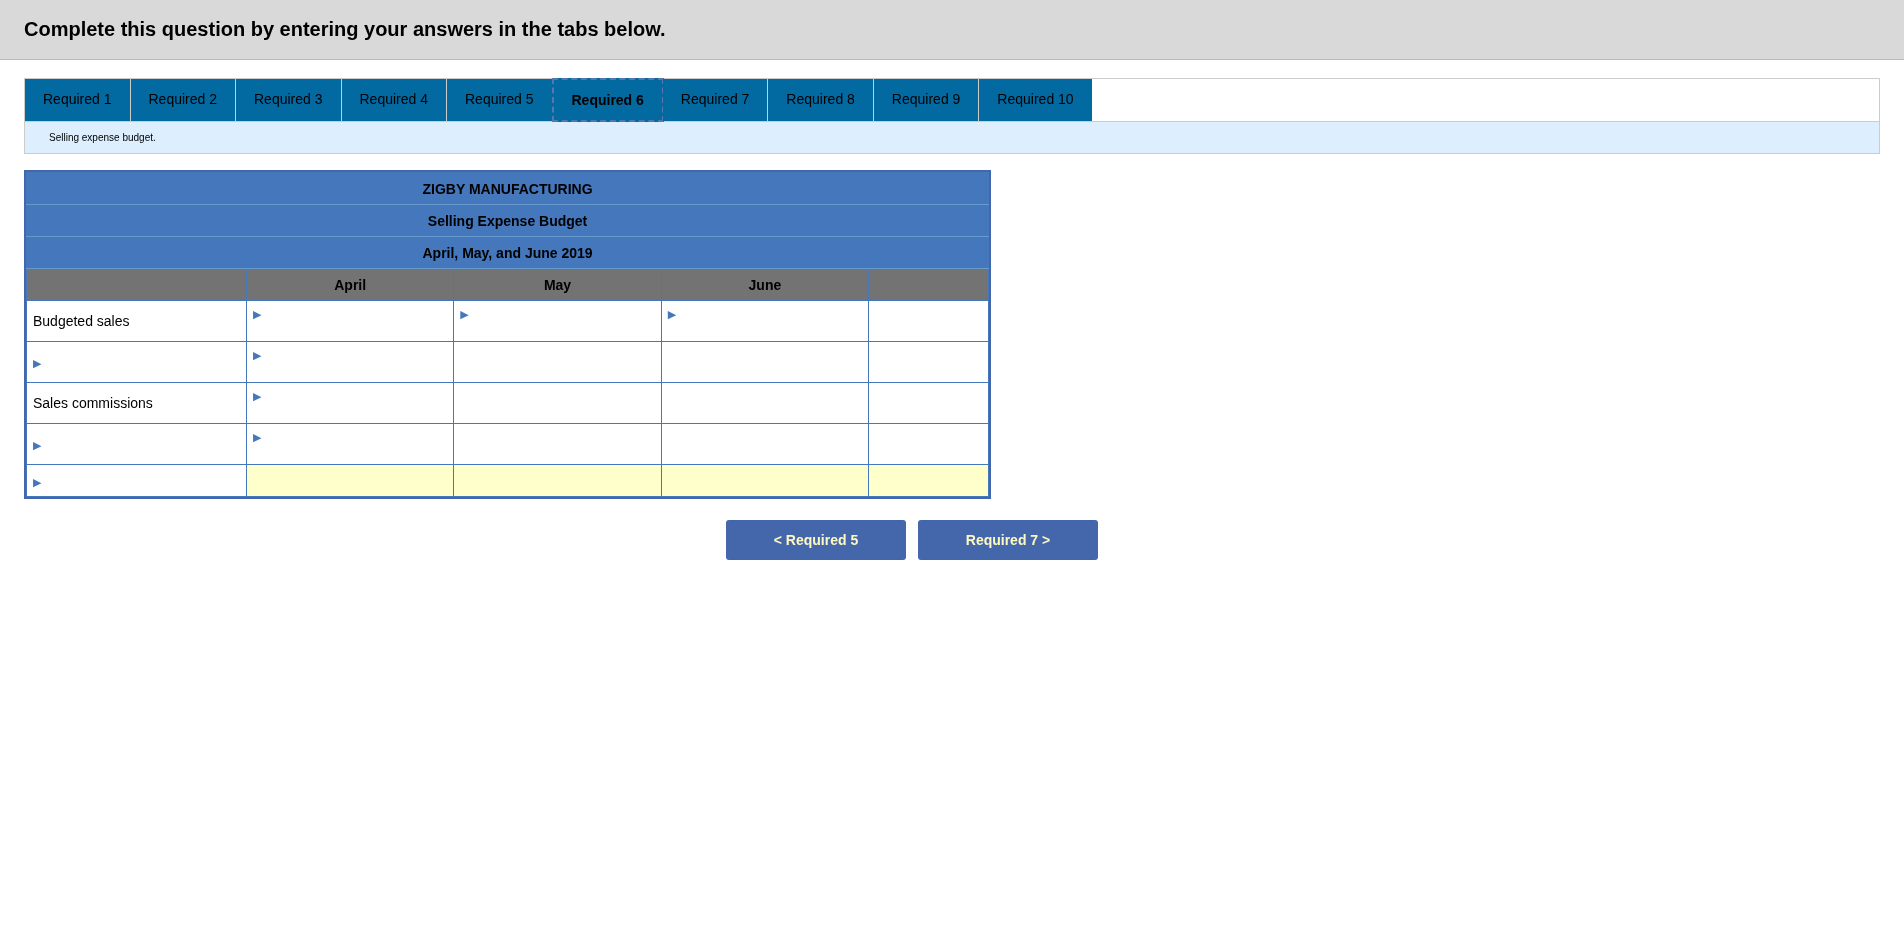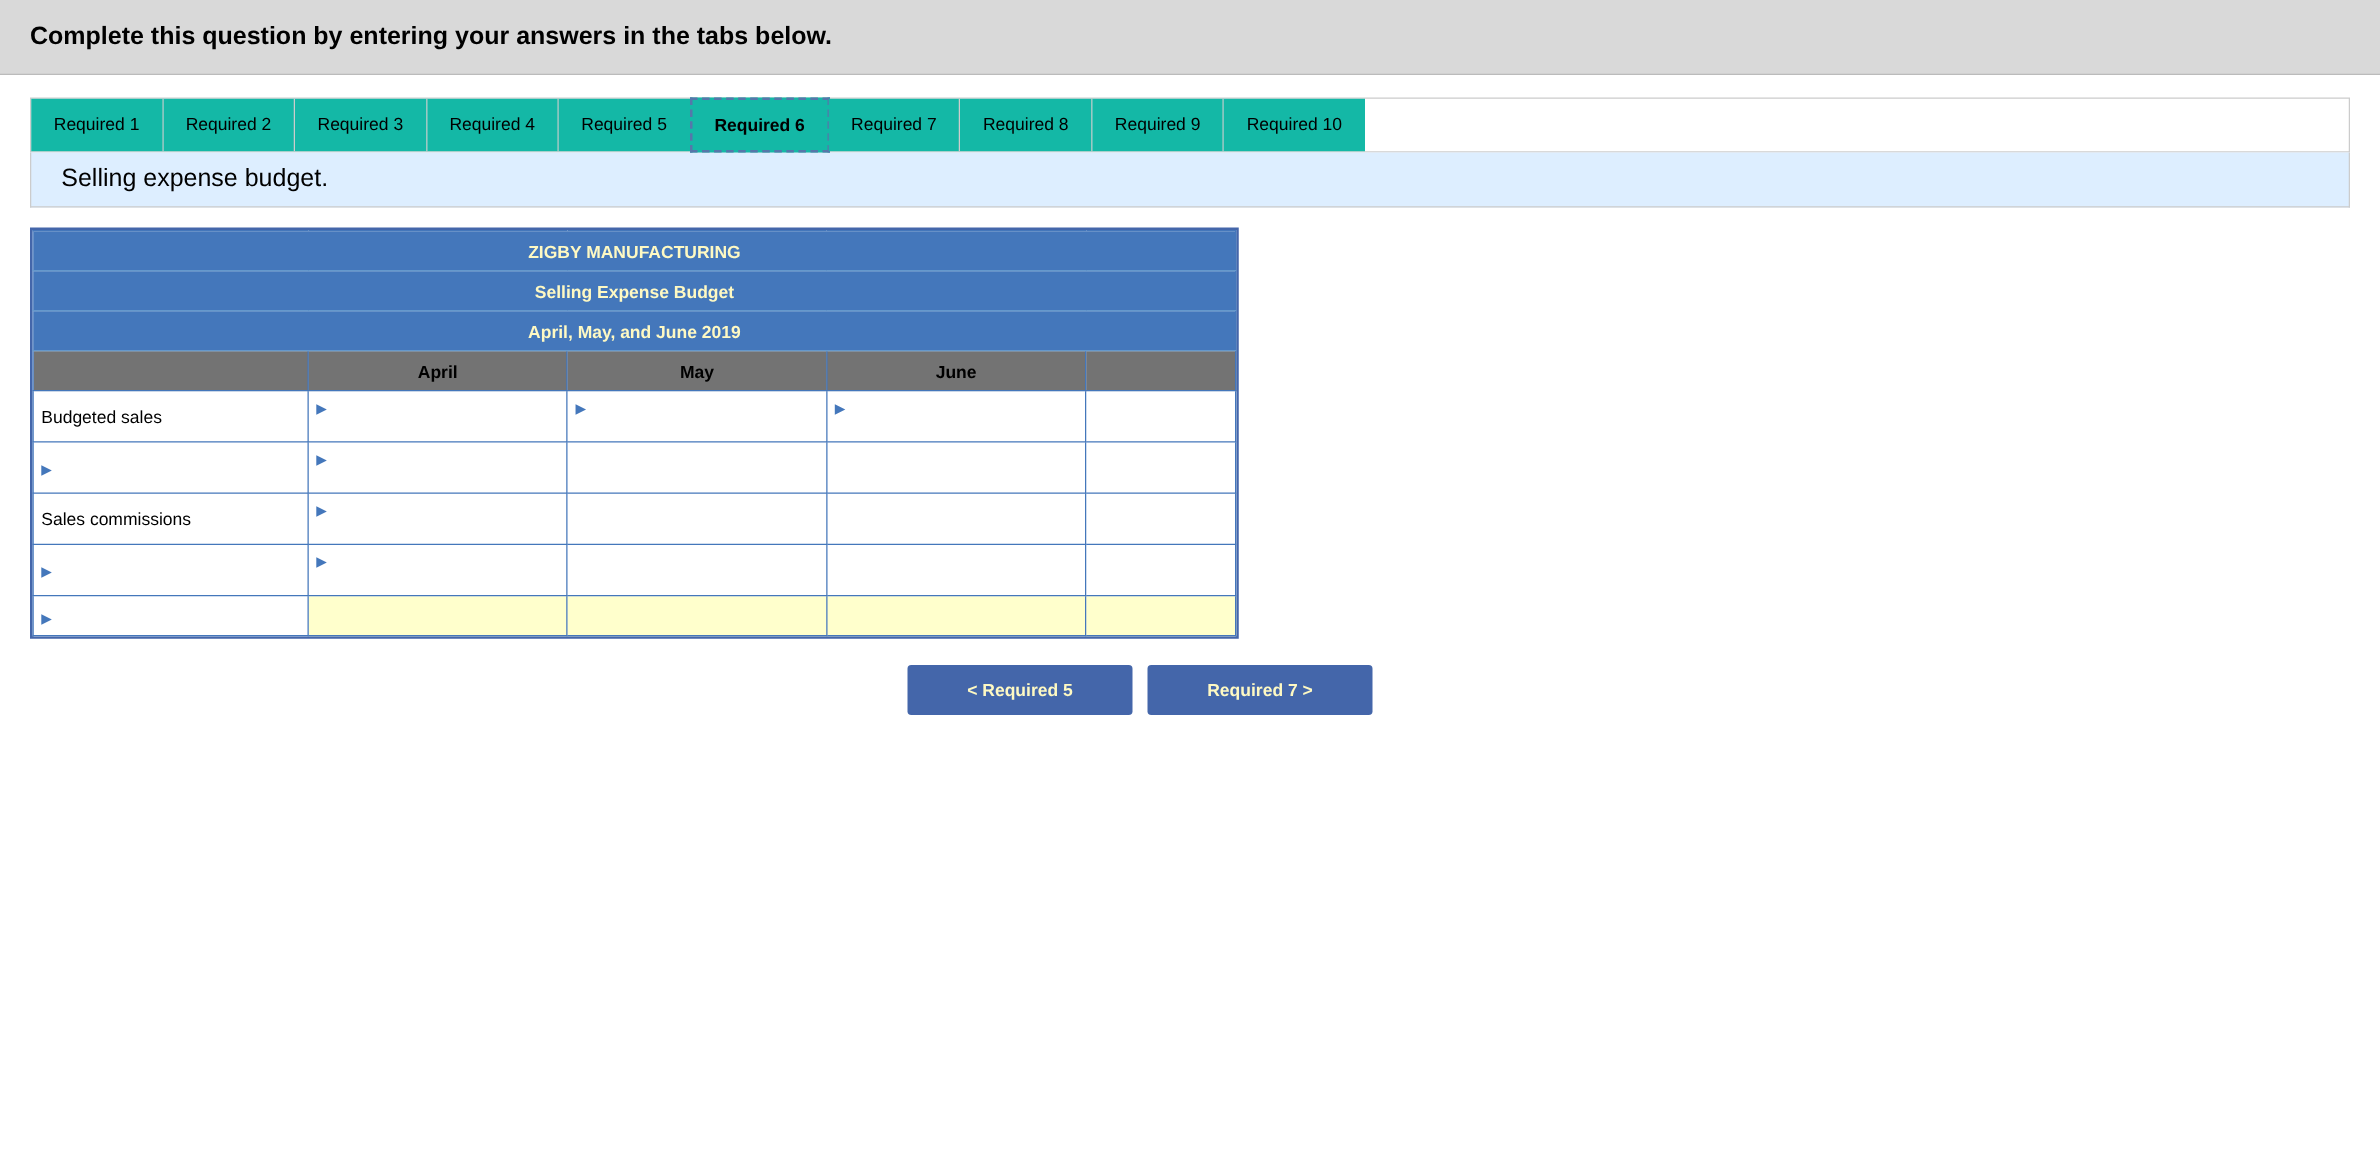--- a/index.html
+++ b/index.html
@@ -25,39 +25,39 @@
       margin: 18px 24px 0 24px;
       background: #fff;
     }
 
     .tab {
       padding: 12px 18px;
       border-right: 1px solid #ccc;
       cursor: pointer;
       white-space: nowrap;
       font-size: 14px;
-      background: #14b8a6;
+      background: #0369a1;
       user-select: none;
     }
 
     .tab:last-child {
       border-right: none;
     }
 
     .tab.active {
       border: 2px dashed #5577aa;
       margin: -1px;
       font-weight: bold;
     }
 
     .subtitle-bar {
       background: #ddeeff;
       padding: 10px 24px;
       margin: 0 24px;
-      font-size: 20px;
+      font-size: 10px;
       border-left: 1px solid #ccc;
       border-right: 1px solid #ccc;
       border-bottom: 1px solid #ccc;
     }
 
     .content-area {
       margin: 16px 24px;
     }
 
     .budget-table-wrapper {
@@ -66,21 +66,21 @@
       min-width: 700px;
     }
 
     .budget-table {
       width: 100%;
       border-collapse: collapse;
     }
 
     .budget-table .title-row td {
       background: #4477bb;
-      color: #fef9c3;
+      color: #000000;
       font-weight: bold;
       text-align: center;
       padding: 6px 8px;
       border-bottom: 1px solid #6699cc;
     }
 
     .budget-table .header-row td {
       background: #737373;
       font-weight: bold;
       text-align: center;

